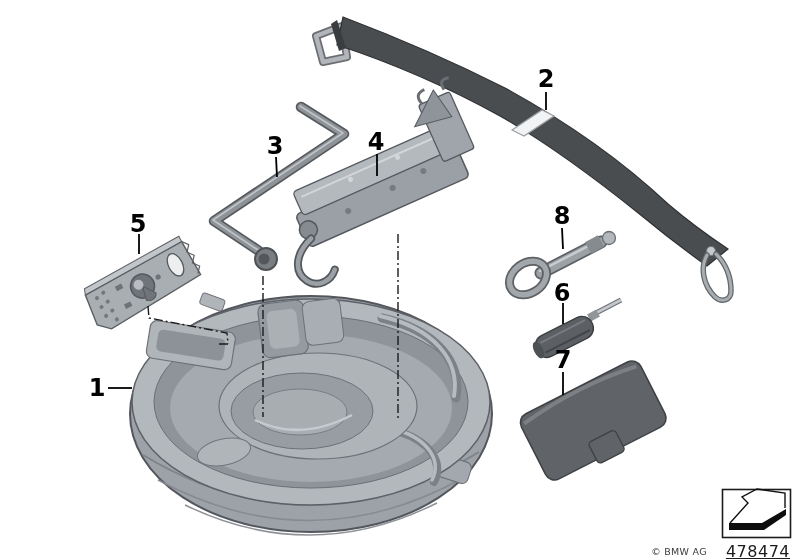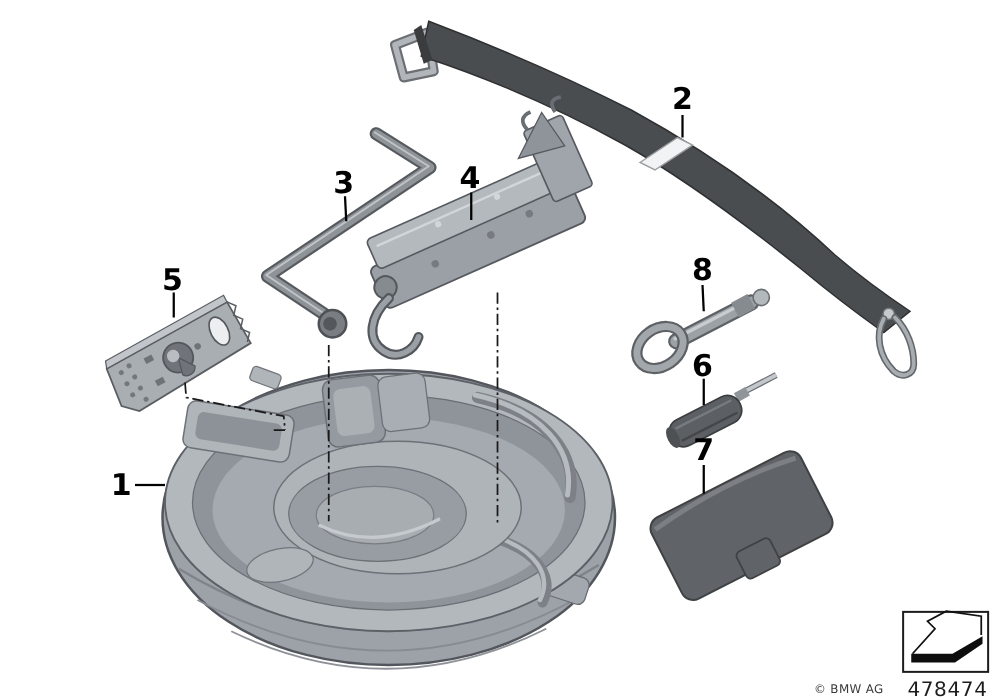--- a/index.html
+++ b/index.html
@@ -12,21 +12,21 @@
     position:absolute;transform:translate(-50%,-50%);
     font-family:"DejaVu Sans","Liberation Sans",sans-serif;
     font-weight:700;font-size:24px;color:#000;line-height:1;
     cursor:default;user-select:none;
   }
   #footer{
     position:absolute;left:590px;top:542px;width:200px;
     display:flex;justify-content:flex-end;align-items:center;gap:19px;
   }
   #footer .copyright{font-size:9.5px;color:#3a3a3a;letter-spacing:.3px;}
-  #footer .partnumber{font-size:16px;color:#1c1c1c;letter-spacing:.5px;}
+  #footer .partnumber{font-size:16px;color:#1c1c1c;letter-spacing:.5px;text-decoration:underline;}
 </style>
 </head>
 <body>
 
 <div id="stage">
 
   <svg id="artwork" width="800" height="560" viewBox="0 0 800 560">
 
     <g>
       <ellipse cx="311" cy="414" rx="181" ry="118" fill="#9da2a8" stroke="#53565c" stroke-width="2"></ellipse>

